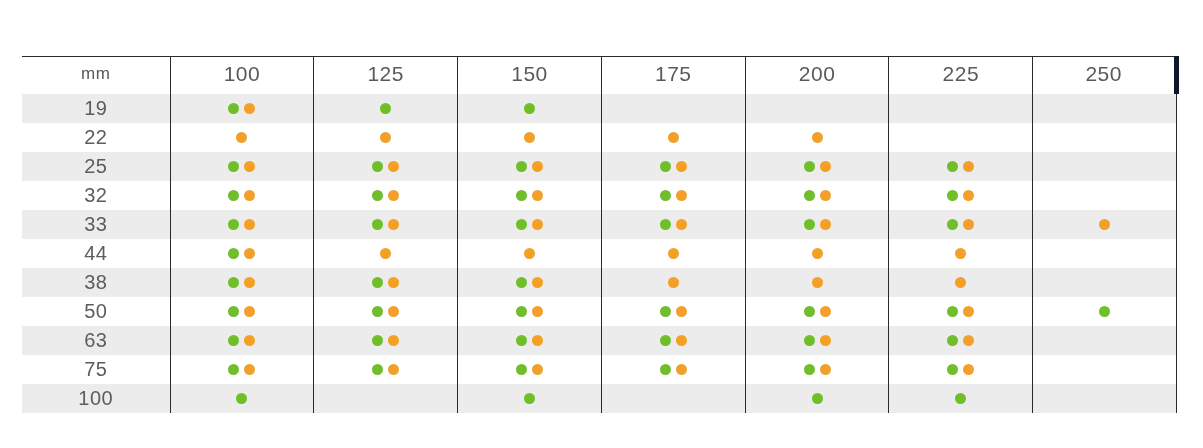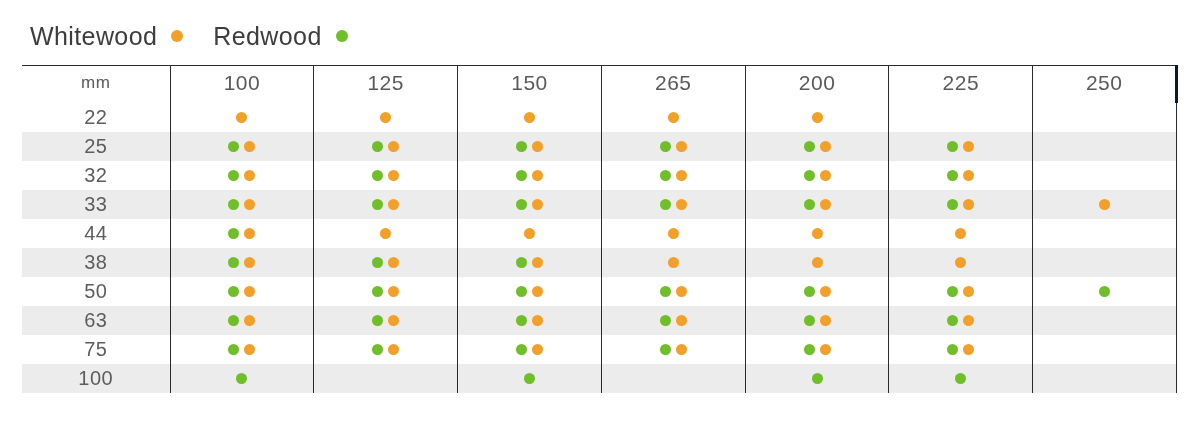--- a/index.html
+++ b/index.html
@@ -52,21 +52,21 @@
     margin-left: 14px;
     display: inline-block;
     flex: 0 0 auto;
   }
   .legend-gap { width: 30px; height: 1px; flex: 0 0 auto; }
 
   
   .table-wrap {
     position: absolute;
     left: 22px;
-    top: 65px;
+    top: 56px;
     width: 1155px;
   }
   table.grid {
     border-collapse: collapse;
     width: 1155px;
     table-layout: fixed;
   }
   table.grid col.c-label { width: 148px; }
   table.grid col.c-size  { width: 143.8px; }
 
@@ -82,21 +82,21 @@
     border-top: 1px solid #2a2a2a;
     border-left: 1px solid #2a2a2a;
     letter-spacing: 0.5px;
   }
   table.grid thead th.first-col {
     border-left: none;
     font-size: 17px;
     color: #5a5a5a;
   }
   table.grid thead th.last-col {
-    border-right: 3px solid #0f172a;
+    border-right: 5px solid #0f172a;
   }
 
   table.grid tbody td {
     height: 29px;
     padding: 0;
     text-align: center;
     vertical-align: middle;
     border-left: 1px solid #2a2a2a;
     font-size: 20px;
     color: #5d5d5d;
@@ -129,57 +129,77 @@
     border-radius: 50%;
     display: block;
     flex: 0 0 auto;
   }
 </style>
 </head>
 <body>
 
 <div id="page">
 
-  <div class="legend">
-    <div class="legend-item">
-      <span class="legend-label">Whitewood</span>
-      <span class="legend-dot" id="legend-dot-0" style="background: rgb(242, 160, 41);"></span>
-    </div>
-    <span class="legend-gap"></span>
-    <div class="legend-item">
-      <span class="legend-label">Redwood</span>
-      <span class="legend-dot" id="legend-dot-1" style="background: rgb(111, 190, 42);"></span>
-    </div>
-  </div>
 
   <div class="table-wrap">
     <table class="grid">
       <colgroup id="table-colgroup">
         <col class="c-label">
       <col class="c-size">
           <col class="c-size">
           <col class="c-size">
           <col class="c-size">
           <col class="c-size">
           <col class="c-size">
           <col class="c-size">
         </colgroup>
       <thead>
         <tr>
           <th class="first-col">mm</th>
         <th>100</th>
             <th>125</th>
             <th>150</th>
-            <th>265</th>
+            <th>175</th>
             <th>200</th>
             <th>225</th>
             <th class="last-col">250</th>
           </tr>
       </thead>
       <tbody id="table-body">
+      <tr class="band">
+            <td class="row-label">19</td>
+            <td>
+              <div class="cell-dots">
+                <span class="dot" style="background: rgb(111, 190, 42);"></span>
+                <span class="dot" style="background: rgb(242, 160, 41);"></span>
+              </div>
+            </td>
+            <td>
+              <div class="cell-dots">
+                <span class="dot" style="background: rgb(111, 190, 42);"></span>
+              </div>
+            </td>
+            <td>
+              <div class="cell-dots">
+                <span class="dot" style="background: rgb(111, 190, 42);"></span>
+              </div>
+            </td>
+            <td>
+              <div class="cell-dots"></div>
+            </td>
+            <td>
+              <div class="cell-dots"></div>
+            </td>
+            <td>
+              <div class="cell-dots"></div>
+            </td>
+            <td class="last-col">
+              <div class="cell-dots"></div>
+            </td>
+          </tr>
           <tr class="plain">
             <td class="row-label">22</td>
             <td>
               <div class="cell-dots">
                 <span class="dot" style="background: rgb(242, 160, 41);"></span>
               </div>
             </td>
             <td>
               <div class="cell-dots">
                 <span class="dot" style="background: rgb(242, 160, 41);"></span>

